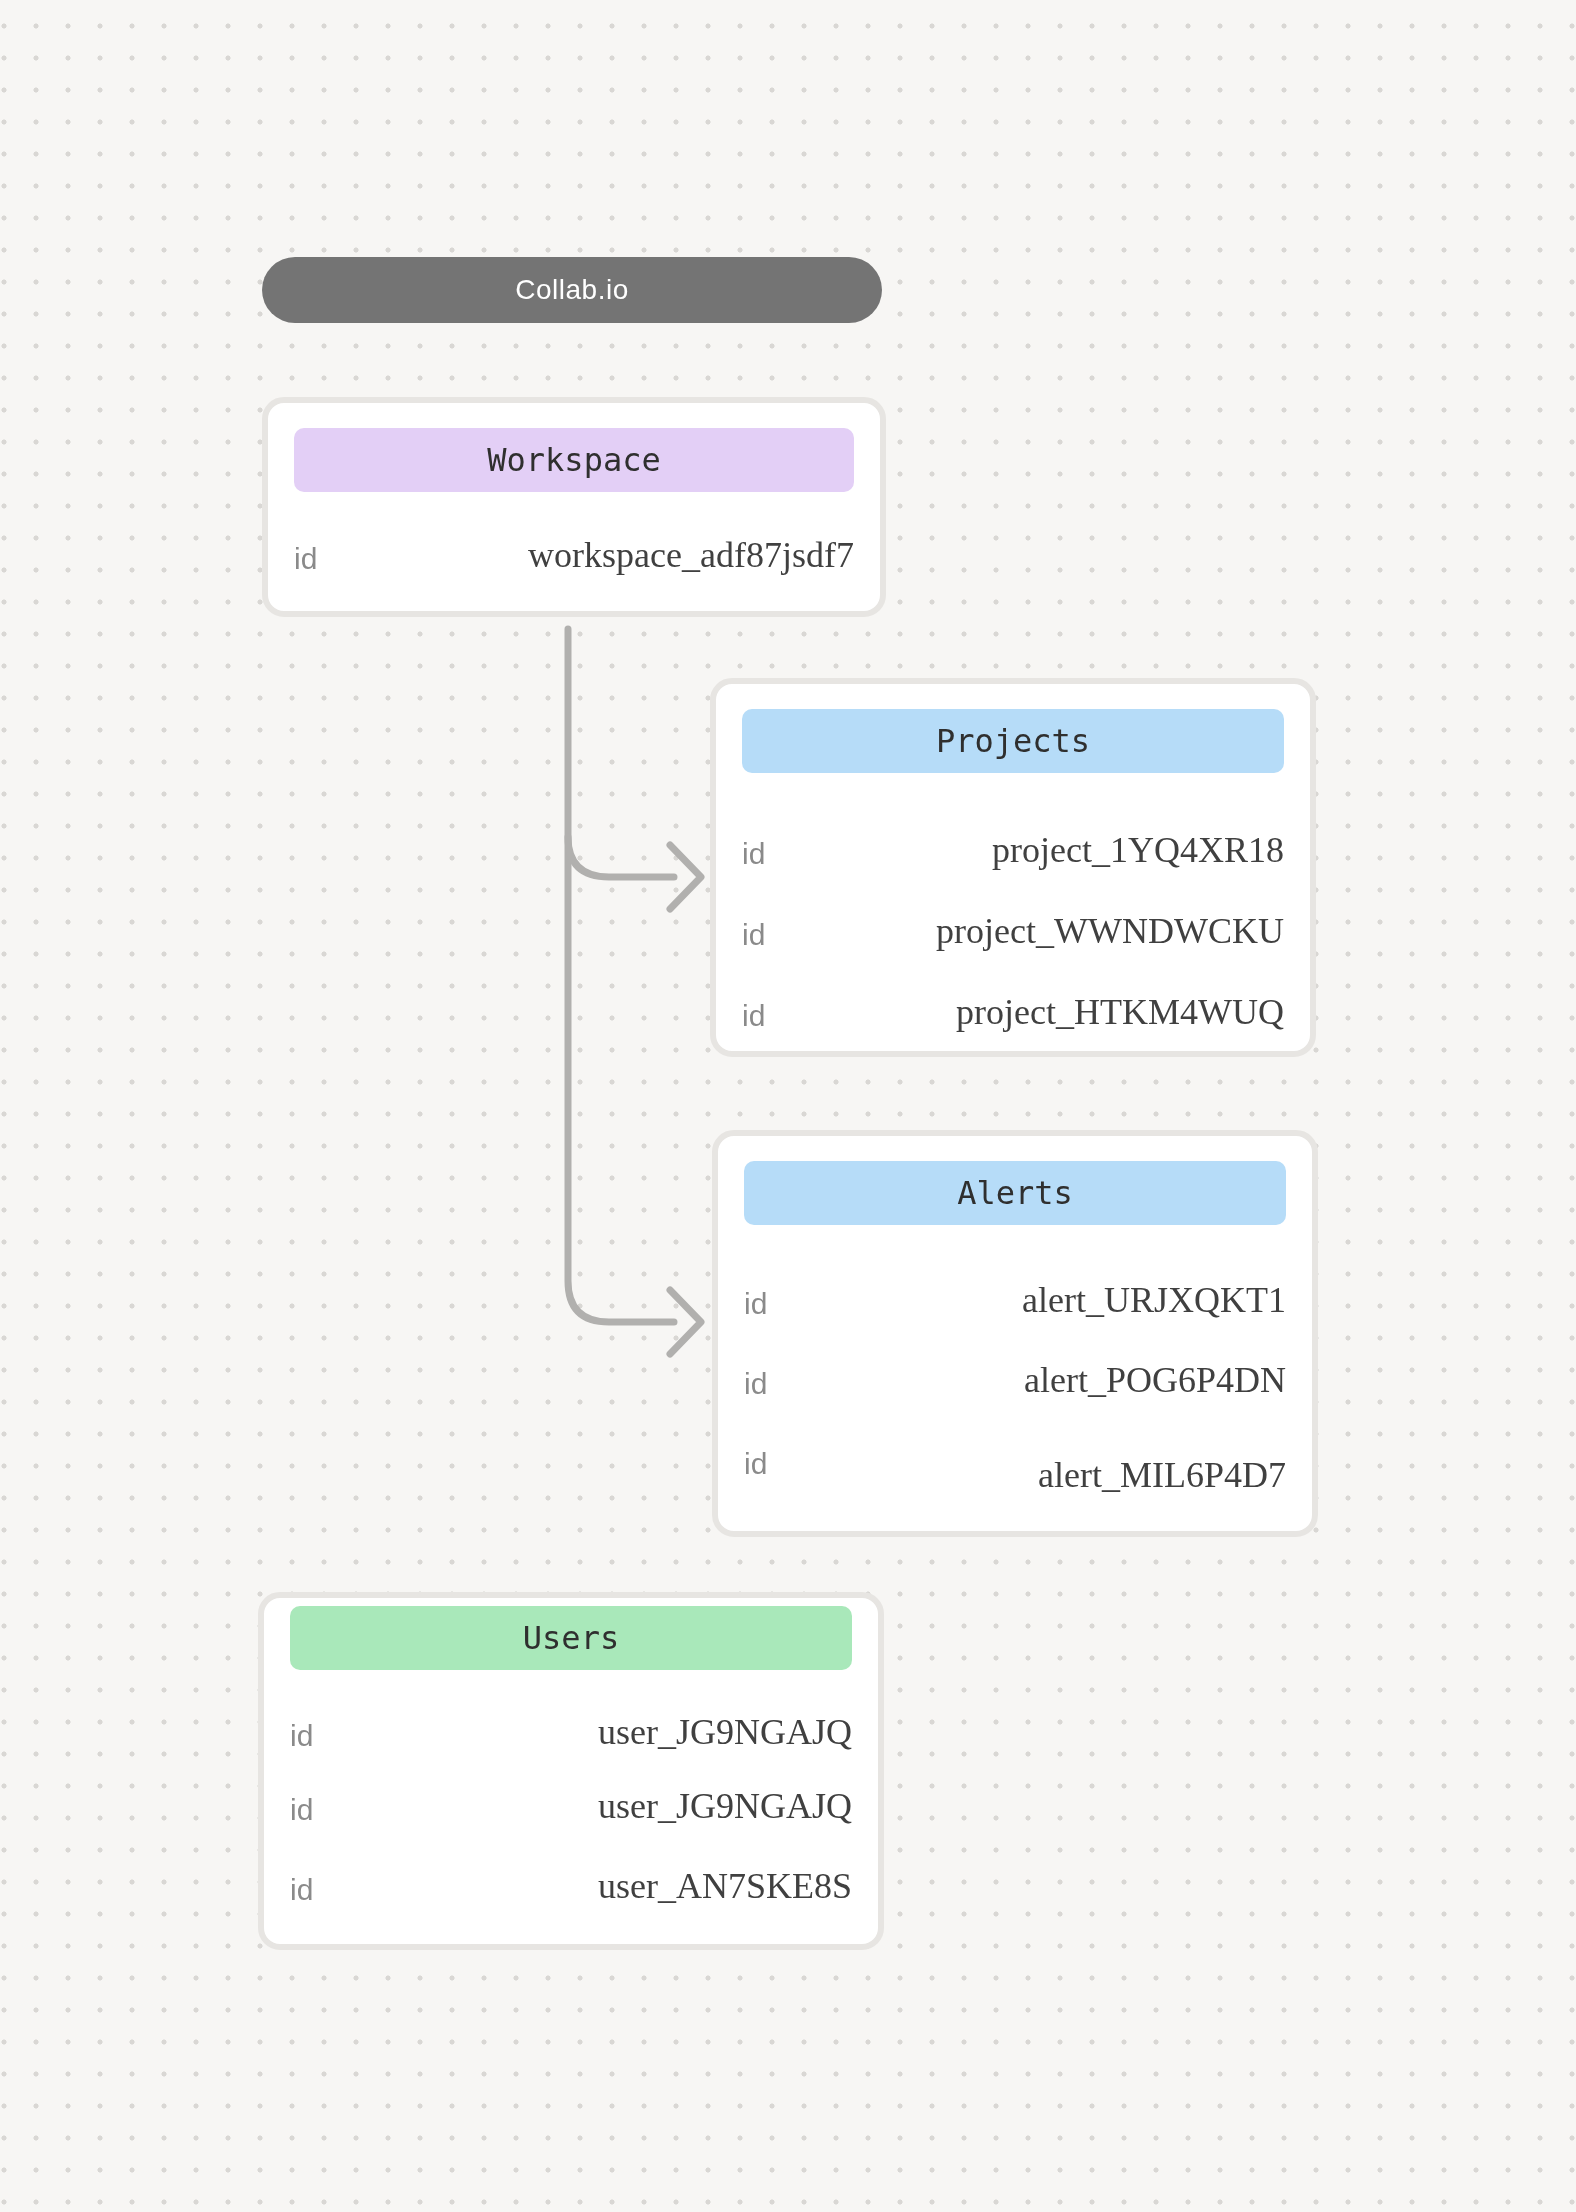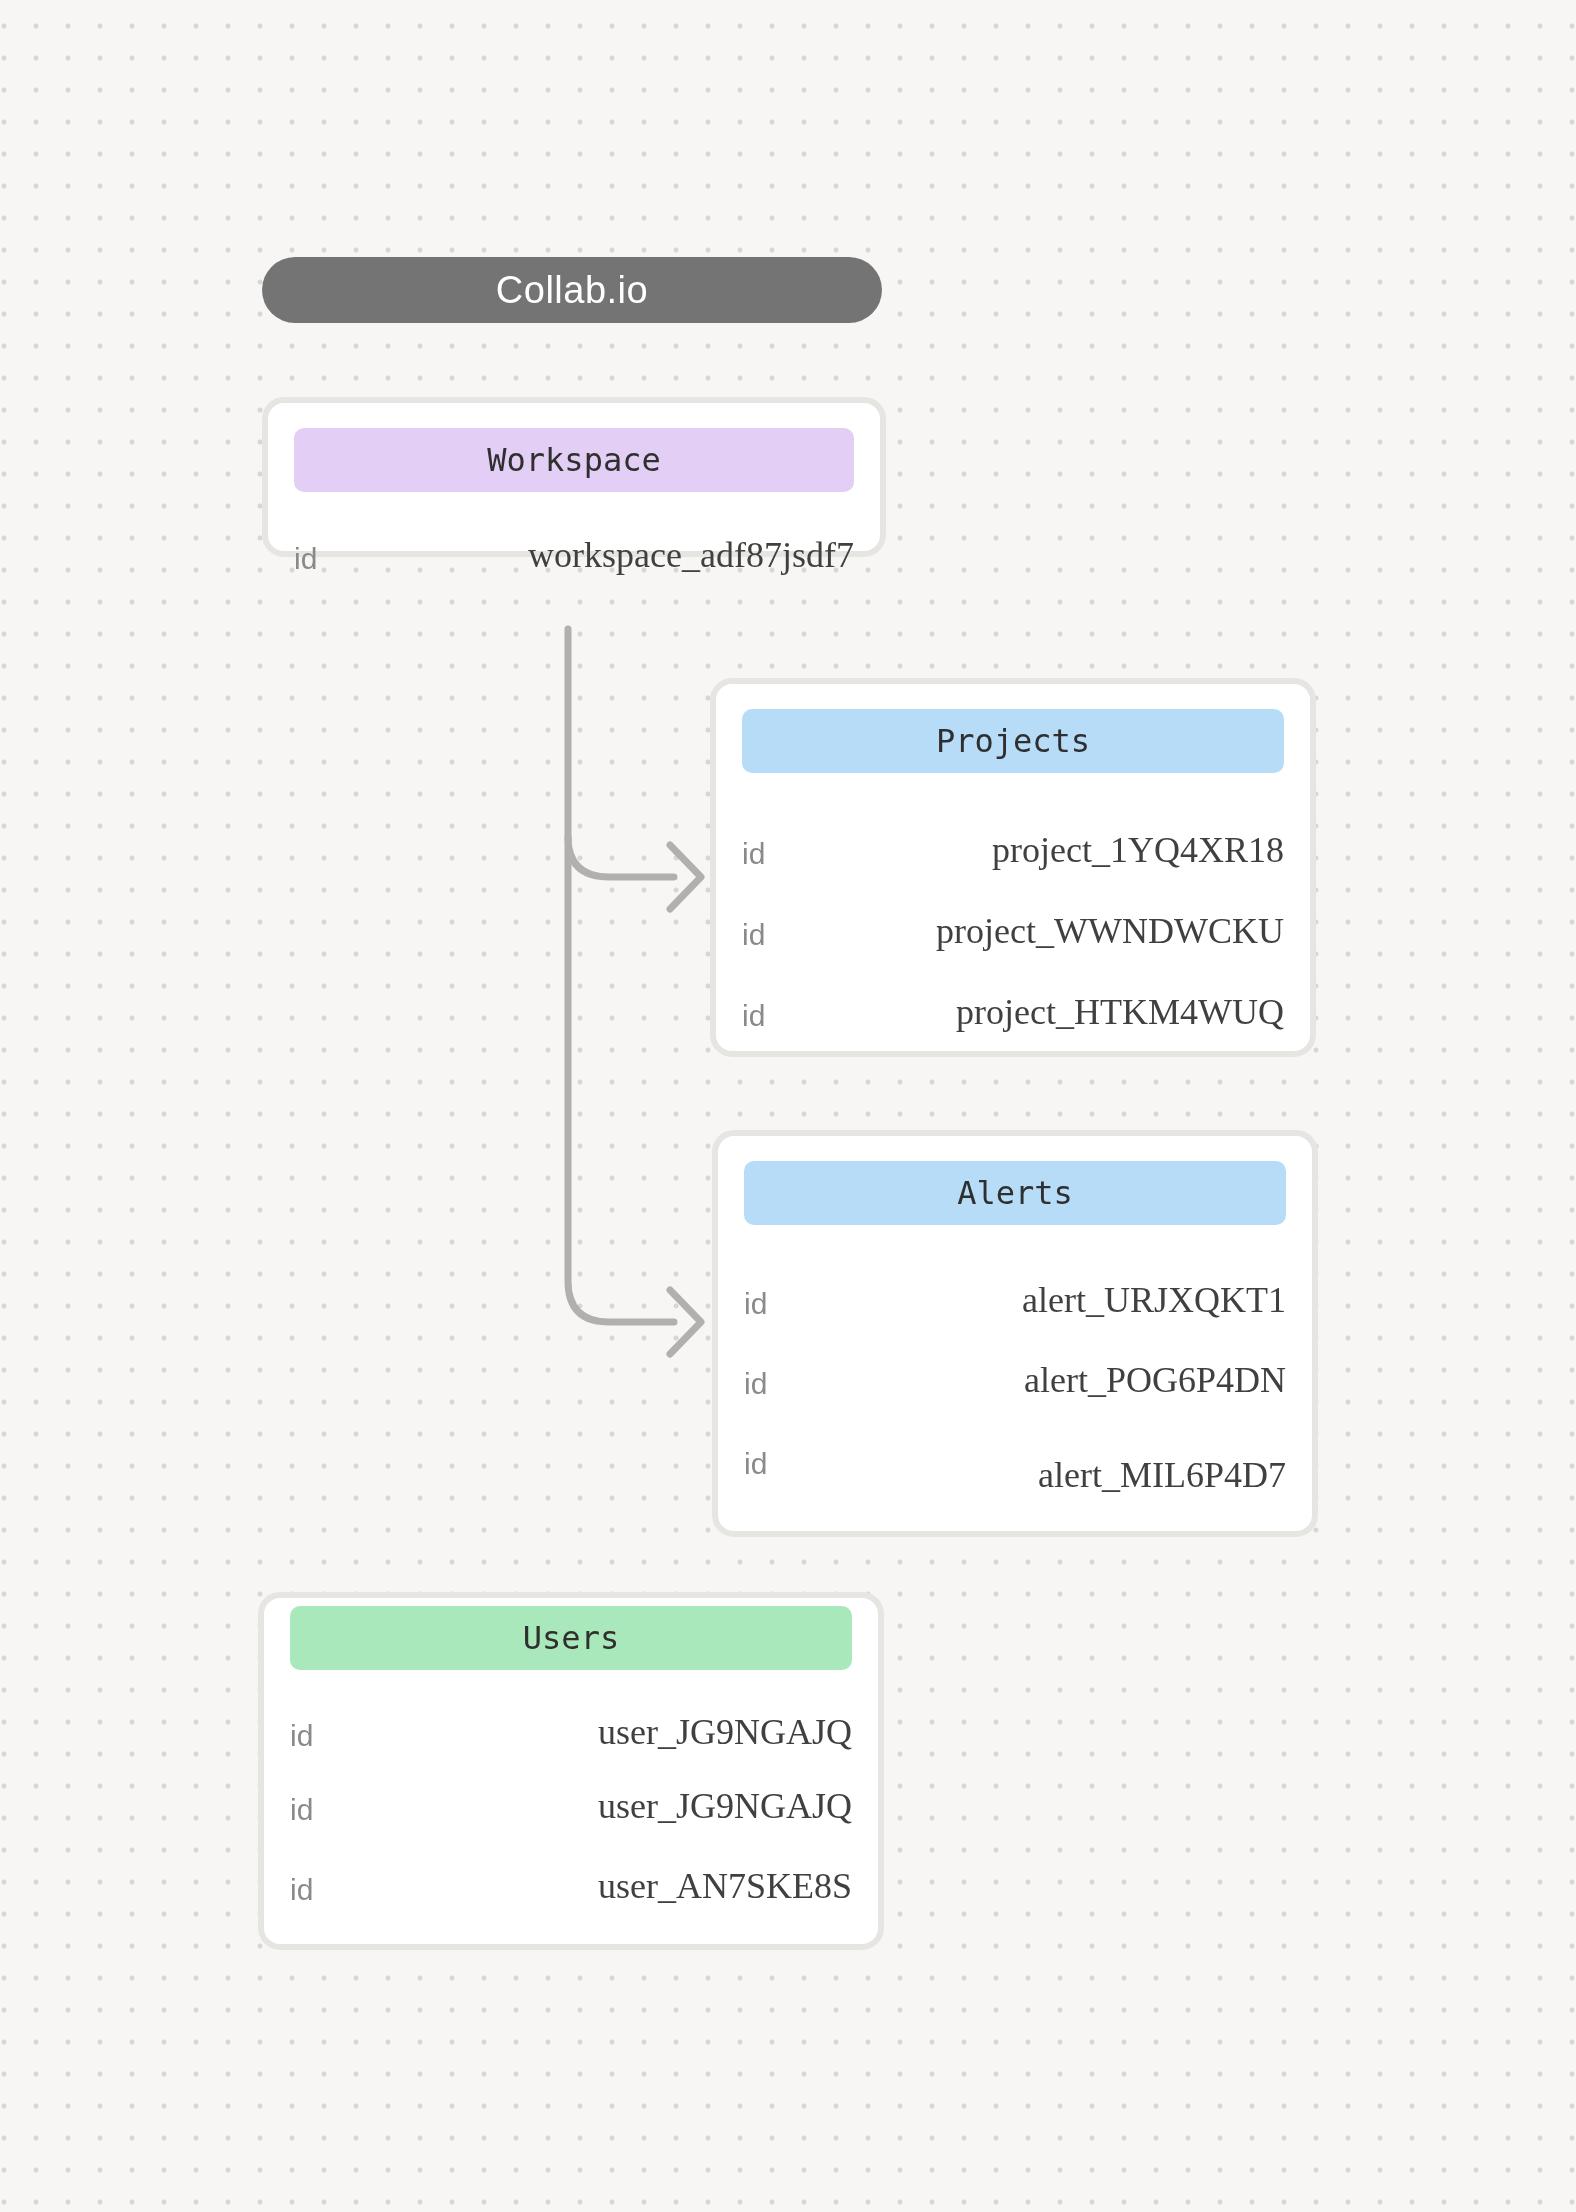--- a/index.html
+++ b/index.html
@@ -32,33 +32,33 @@
   }
 
   .title-pill {
     position: absolute;
     left: 262px; top: 257px;
     width: 620px; height: 66px;
     background: #747474;
     border-radius: 33px;
     display: flex; align-items: center; justify-content: center;
     color: #ffffff;
-    font-size: 38px;
+    font-size: 28px;
     letter-spacing: 0.5px;
   }
 
   .card {
     position: absolute;
     box-sizing: border-box;
     background: #ffffff;
     border: 6px solid #e7e5e2;
     border-radius: 22px;
     padding: 25px 26px 0 26px;
   }
-  .card.workspace { left: 262px;  top: 397px;  width: 624px; height: 160px; }
+  .card.workspace { left: 262px;  top: 397px;  width: 624px; height: 220px; }
   .card.projects  { left: 710px;  top: 678px;  width: 606px; height: 379px; }
   .card.alerts    { left: 712px;  top: 1130px; width: 606px; height: 407px; }
   .card.users     { left: 258px;  top: 1592px; width: 626px; height: 358px; padding-top: 8px; }
 
   .card-header {
     height: 64px;
     border-radius: 10px;
     display: flex; align-items: center; justify-content: center;
     font-family: "DejaVu Sans Mono", monospace;
     font-size: 32px;

